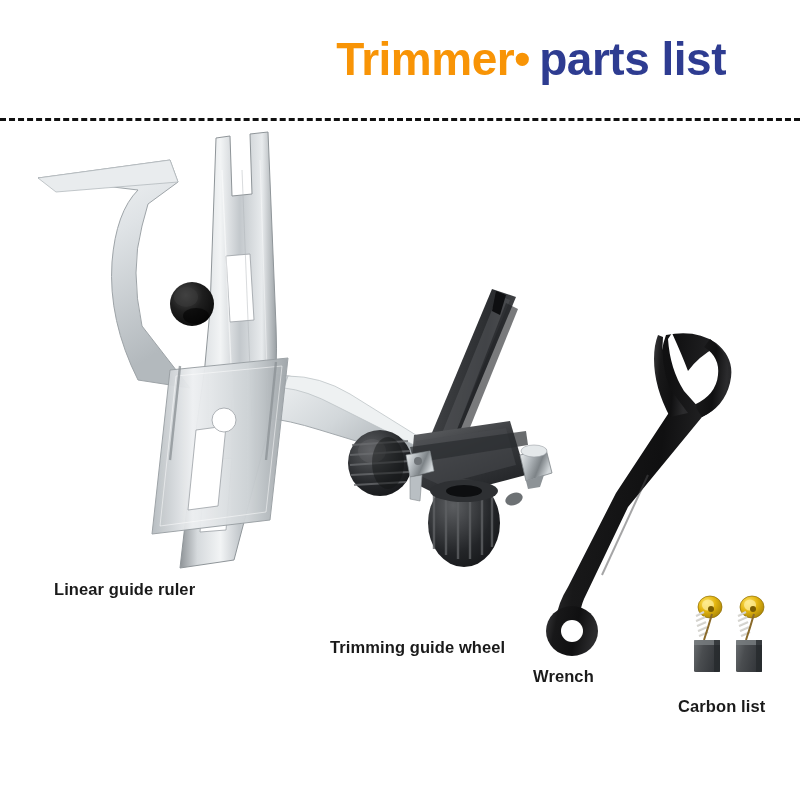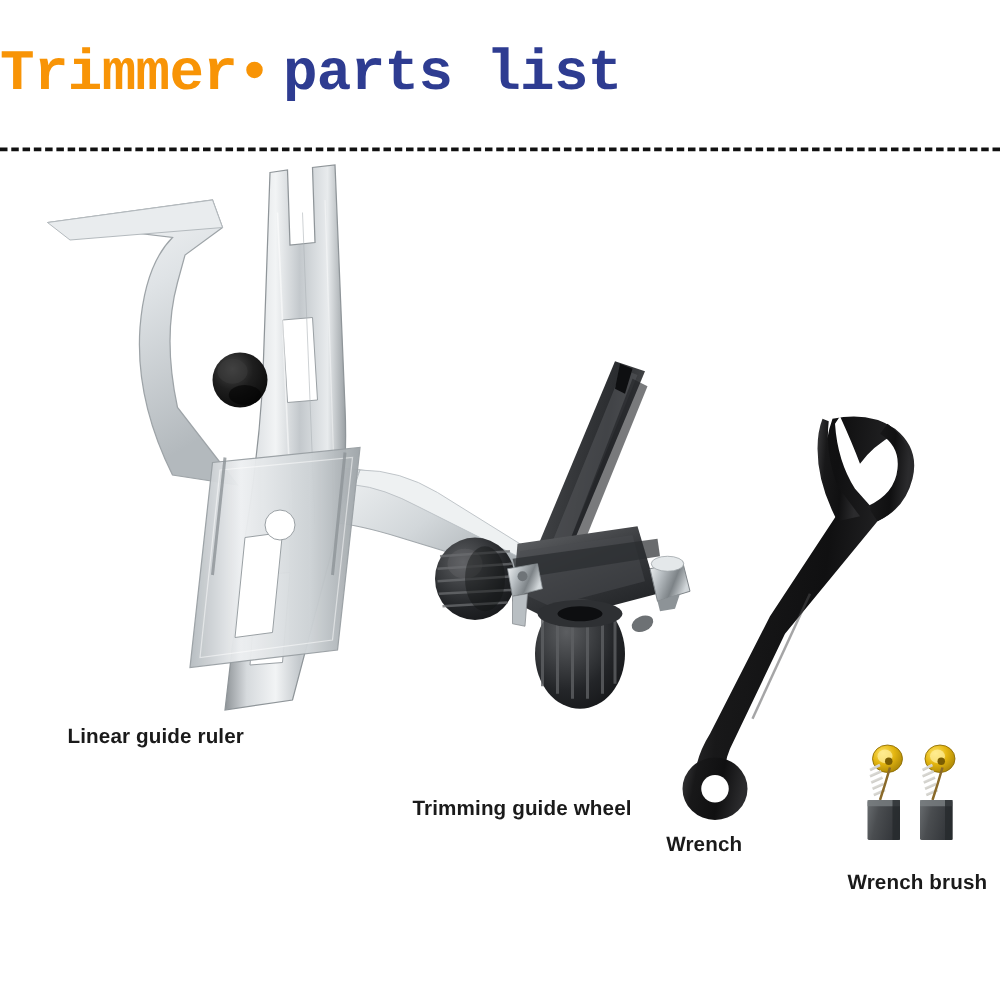--- a/index.html
+++ b/index.html
@@ -19,23 +19,22 @@
     background: #ffffff;
     overflow: hidden;
   }
 
   
   #title-bar {
     position: absolute;
     left: 0;
     top: 36px;
     width: 726px;
-    text-align: left;
+    text-align: right;
     white-space: nowrap;
-    font-family: Liberation Mono, monospace;
   }
   .title-word {
     font-size: 46px;
     font-weight: bold;
     letter-spacing: -0.5px;
     line-height: 1;
     vertical-align: baseline;
   }
   #title-brand { color: #F89406; }
   #title-bullet {
@@ -354,15 +353,15 @@
       </g>
     </svg>
   </div>
 
   <div class="caption" id="caption-wheel">Trimming guide wheel</div>
 
   <div class="caption" id="caption-ruler">Linear guide ruler</div>
 
   <div class="caption" id="caption-wrench">Wrench</div>
 
-  <div class="caption" id="caption-brush">Wrench brush</div>
+  <div class="caption" id="caption-brush">Carbon list</div>
 
 </div>
 
 </body></html>

